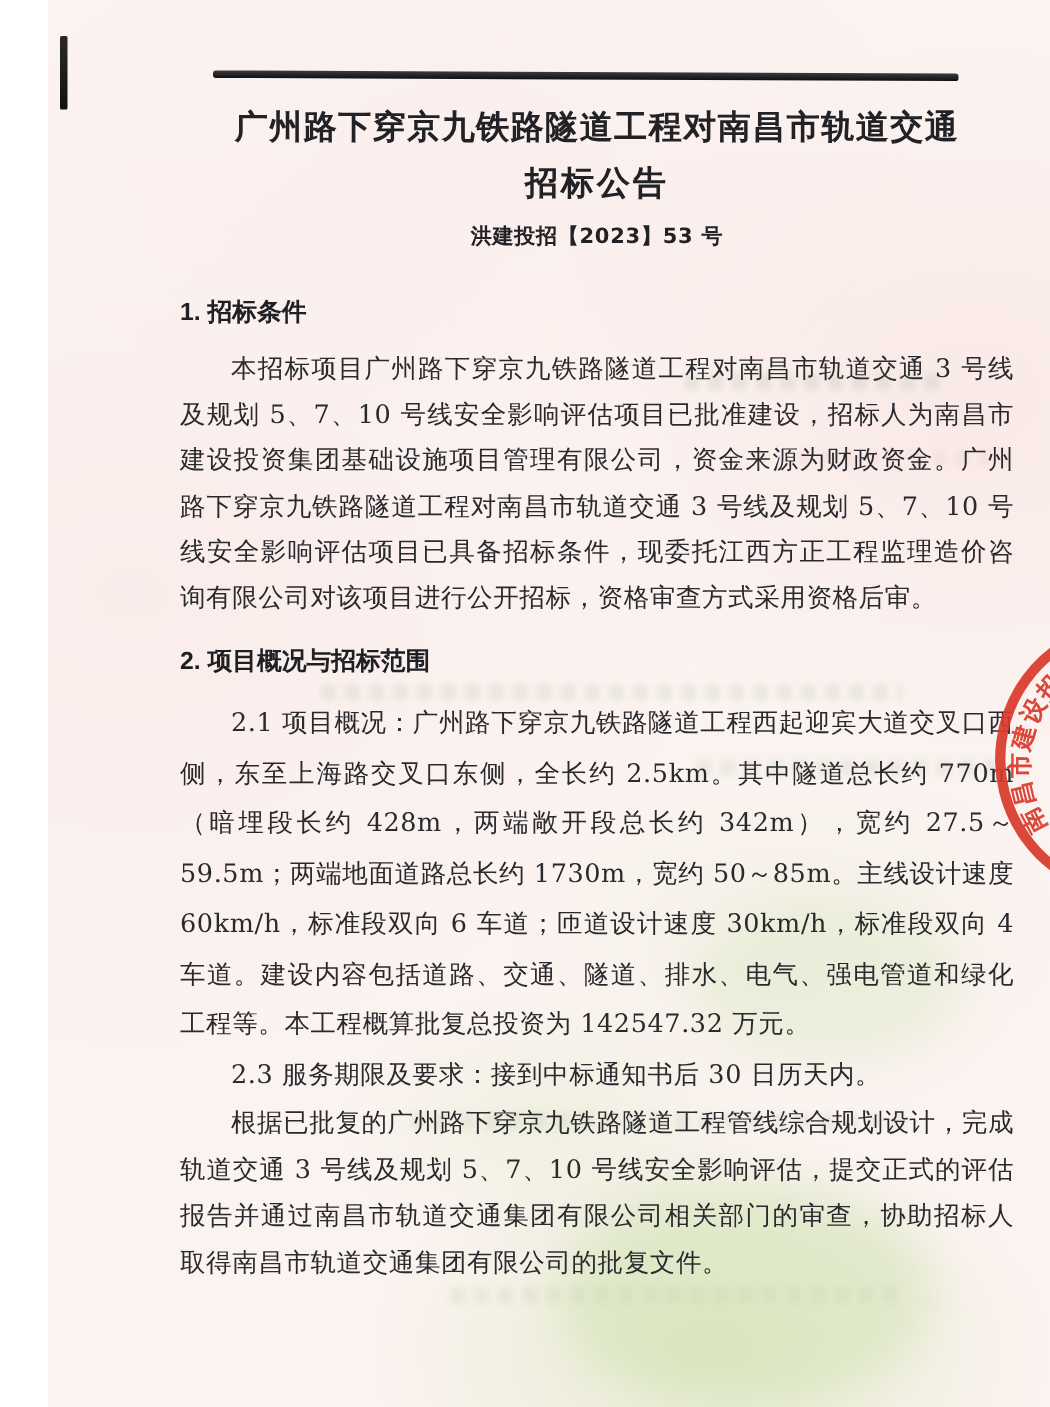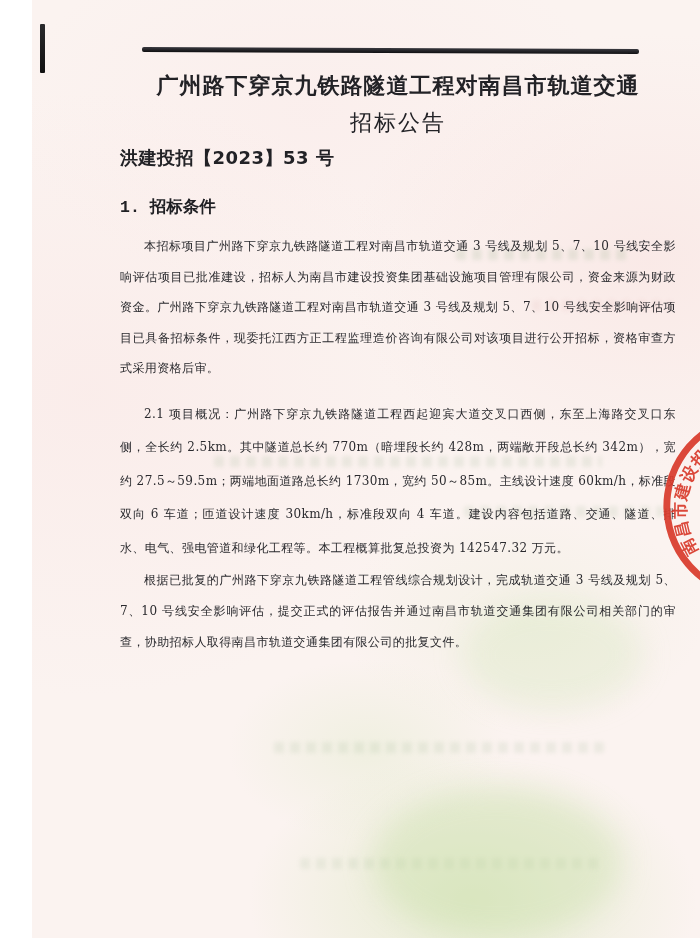--- a/index.html
+++ b/index.html
@@ -25,29 +25,29 @@
   .bleed{position:absolute;height:11px;filter:blur(2px);opacity:.45;border-radius:2px;
     background:repeating-linear-gradient(90deg, rgba(138,168,128,.38) 0 10px, transparent 10px 16px);}
   .bleed.pink{background:repeating-linear-gradient(90deg, rgba(205,140,140,.32) 0 9px, transparent 9px 15px);}
   .blob{position:absolute;filter:blur(14px);border-radius:50%;}
 
   
   .doc{position:absolute;left:88px;top:66px;width:556px;}
   .title{ text-align:center;font-family:"DejaVu Sans","Liberation Sans",sans-serif;
     font-weight:700;font-size:22px;line-height:39px;letter-spacing:1px;color:#222226;}
   .notice{text-align:center;font-family:"DejaVu Sans","Liberation Sans",sans-serif;
-    font-weight:400;font-size:22px;line-height:36px;letter-spacing:2px;color:#222226;}
-  .docno{font-family:"DejaVu Sans","Liberation Sans",sans-serif;
-    font-weight:700;font-size:18px;line-height:34px;letter-spacing:.5px;color:#222226;}
-  .h{font-family:Liberation Mono, monospace;font-weight:700;
+    font-weight:700;font-size:22px;line-height:36px;letter-spacing:2px;color:#222226;}
+  .docno{text-align:center;font-family:"DejaVu Sans","Liberation Sans",sans-serif;
+    font-weight:700;font-size:14px;line-height:34px;letter-spacing:.5px;color:#222226;}
+  .h{font-family:Liberation Sans, sans-serif;font-weight:700;
     font-size:16.5px;line-height:22px;color:#202024;}
   .h1{margin-top:22px;}
   .h2{margin-top:16px;}
   p{margin:0;}
-  .body{font-size:12px;letter-spacing:.4px;text-align:justify;color:#2a2a2e;}
+  .body{font-size:17px;letter-spacing:.4px;text-align:justify;color:#2a2a2e;}
   .p1{margin-top:12px;line-height:30.5px;text-indent:2em;}
   .p21{margin-top:14px;line-height:33.5px;text-indent:2em;}
   .li{line-height:33px;text-indent:2em;}
   .li-first{margin-top:8px;}
   .p24{line-height:31px;text-indent:2em;}
 
   
   .stamp{position:absolute;left:627px;top:408px;width:196px;height:196px;transform:rotate(-14deg);opacity:.92;}
 </style>
 </head>
@@ -70,21 +70,23 @@
   <div class="doc">
     <div class="title">
       <div>广州路下穿京九铁路隧道工程对南昌市轨道交通</div>
     </div>
     <div class="notice">招标公告</div>
     <div class="docno">洪建投招【2023】53 号</div>
 
     <div class="h h1">1. 招标条件</div>
     <p class="body p1">本招标项目广州路下穿京九铁路隧道工程对南昌市轨道交通 3 号线及规划 5、7、10 号线安全影响评估项目已批准建设，招标人为南昌市建设投资集团基础设施项目管理有限公司，资金来源为财政资金。广州路下穿京九铁路隧道工程对南昌市轨道交通 3 号线及规划 5、7、10 号线安全影响评估项目已具备招标条件，现委托江西方正工程监理造价咨询有限公司对该项目进行公开招标，资格审查方式采用资格后审。</p>
 
+    <div class="h h2">2. 项目概况与招标范围</div>
     <p class="body p21">2.1 项目概况：广州路下穿京九铁路隧道工程西起迎宾大道交叉口西侧，东至上海路交叉口东侧，全长约 2.5km。其中隧道总长约 770m（暗埋段长约 428m，两端敞开段总长约 342m），宽约 27.5～59.5m；两端地面道路总长约 1730m，宽约 50～85m。主线设计速度 60km/h，标准段双向 6 车道；匝道设计速度 30km/h，标准段双向 4 车道。建设内容包括道路、交通、隧道、排水、电气、强电管道和绿化工程等。本工程概算批复总投资为 142547.32 万元。</p>
+    <p class="body li">2.3 服务期限及要求：接到中标通知书后 30 日历天内。</p>
     <p class="body p24">根据已批复的广州路下穿京九铁路隧道工程管线综合规划设计，完成轨道交通 3 号线及规划 5、7、10 号线安全影响评估，提交正式的评估报告并通过南昌市轨道交通集团有限公司相关部门的审查，协助招标人取得南昌市轨道交通集团有限公司的批复文件。</p>
 
   </div>
 
   <div class="stamp">
     <svg width="196" height="196" viewBox="0 0 200 200">
       <defs>
         <path id="arcTop" d="M 33,136 A 74,74 0 1 1 167,136"></path>
         <path id="arcBottom" d="M 43,122 A 62,62 0 0 0 157,122"></path>
       </defs>

